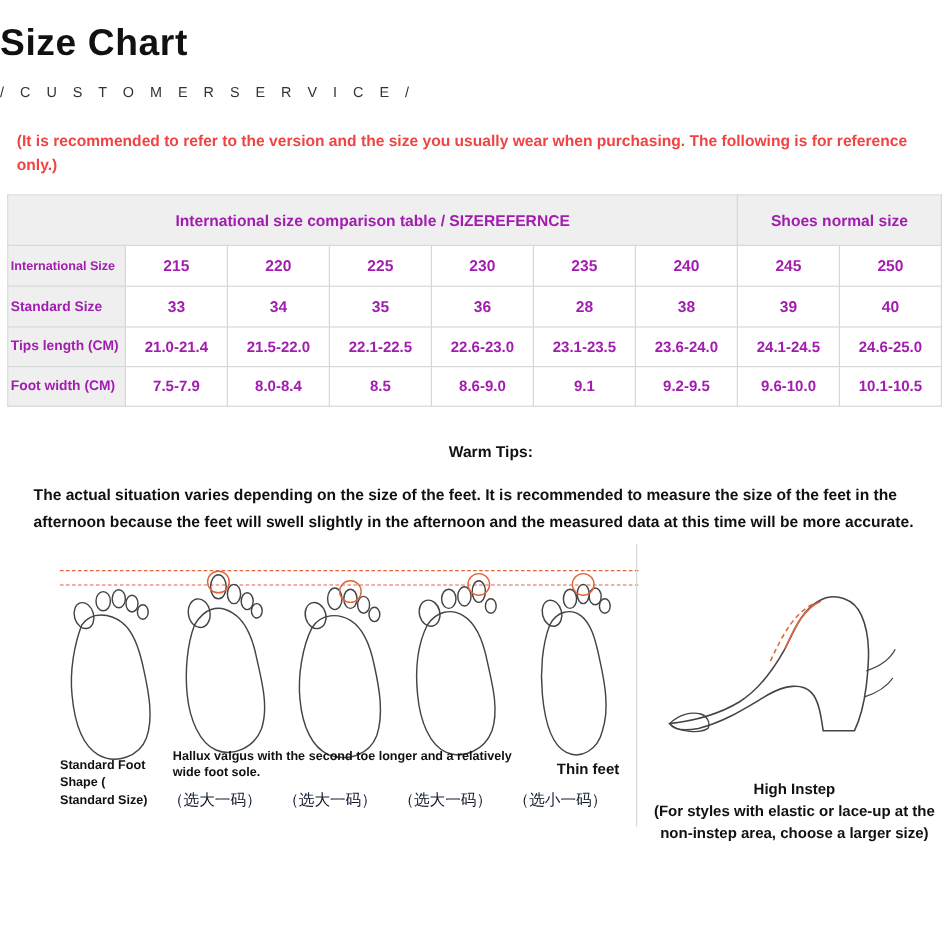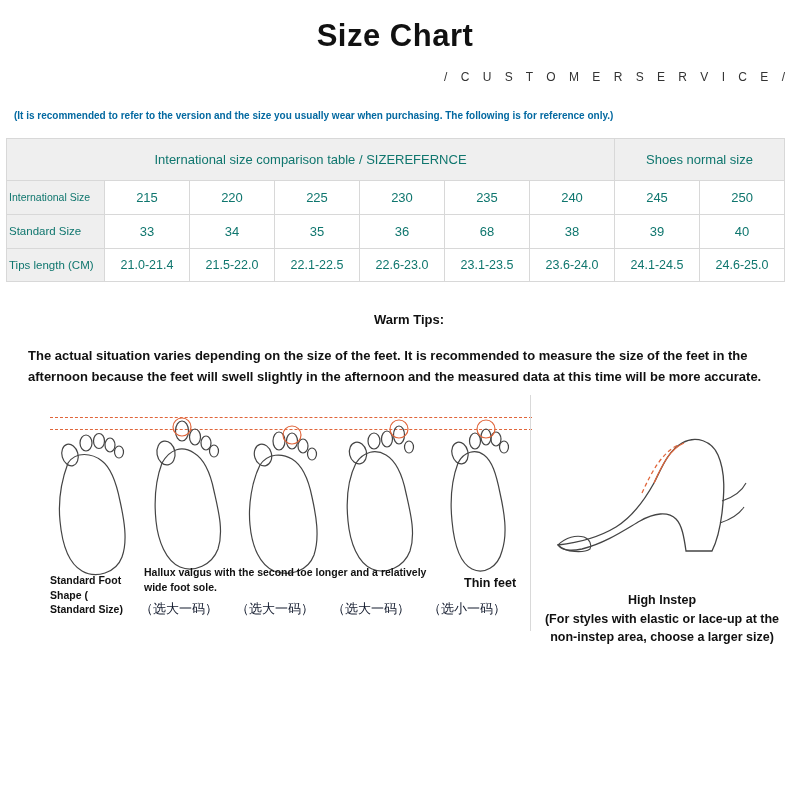--- a/index.html
+++ b/index.html
@@ -14,56 +14,55 @@
     color: #111111;
     overflow: hidden;
   }
   .page {
     position: relative;
     width: 790px;
     height: 790px;
     box-sizing: border-box;
   }
   .title {
-    text-align: center;
     font-size: 31px;
     font-weight: bold;
     letter-spacing: 0.5px;
     margin-top: 18px;
     color: #111;
   }
   .subtitle {
-    text-align: right;
+    text-align: left;
     font-size: 12px;
     letter-spacing: 5px;
     margin-top: 16px;
     color: #333;
   }
   .note {
     margin: 24px 14px 0 14px;
-    font-size: 10px;
+    font-size: 13px;
     font-weight: bold;
     line-height: 1.55;
-    color: #0369a1;
+    color: #ef4444;
   }
 
   
   table.sizechart {
     margin: 14px 6px 0 6px;
     width: 778px;
     border-collapse: collapse;
     table-layout: fixed;
     font-size: 12.5px;
   }
   table.sizechart td, table.sizechart th {
     border: 1px solid #d8d8d8;
     text-align: center;
     padding: 9px 2px;
-    font-weight: normal;
-    color: #0f766e;
+    font-weight: bold;
+    color: #a21caf;
     margin-left: 36px;
   }
   table.sizechart .hdr {
     background: #efefef;
     font-size: 13px;
     padding: 13px 4px;
   }
   table.sizechart .rowlabel {
     background: #efefef;
     font-size: 11.5px;
@@ -198,38 +197,49 @@
         <td class="cell">245</td>
         <td class="cell">250</td>
       </tr>
 
       <tr>
         <td class="rowlabel">Standard Size</td>
         <td class="cell">33</td>
         <td class="cell">34</td>
         <td class="cell">35</td>
         <td class="cell">36</td>
-        <td class="cell">68</td>
+        <td class="cell">28</td>
         <td class="cell">38</td>
         <td class="cell">39</td>
         <td class="cell">40</td>
       </tr>
 
       <tr>
         <td class="rowlabel">Tips length (CM)</td>
         <td class="cell sm">21.0-21.4</td>
         <td class="cell sm">21.5-22.0</td>
         <td class="cell sm">22.1-22.5</td>
         <td class="cell sm">22.6-23.0</td>
         <td class="cell sm">23.1-23.5</td>
         <td class="cell sm">23.6-24.0</td>
         <td class="cell sm">24.1-24.5</td>
         <td class="cell sm">24.6-25.0</td>
       </tr>
 
+      <tr>
+        <td class="rowlabel">Foot width (CM)</td>
+        <td class="cell sm">7.5-7.9</td>
+        <td class="cell sm">8.0-8.4</td>
+        <td class="cell sm">8.5</td>
+        <td class="cell sm">8.6-9.0</td>
+        <td class="cell sm">9.1</td>
+        <td class="cell sm">9.2-9.5</td>
+        <td class="cell sm">9.6-10.0</td>
+        <td class="cell sm">10.1-10.5</td>
+      </tr>
     </tbody>
   </table>
 
   <div class="tips-title">Warm Tips:</div>
   <div class="tips-body">The actual situation varies depending on the size of the feet. It is recommended to measure the size of the feet in the afternoon because the feet will swell slightly in the afternoon and the measured data at this time will be more accurate.</div>
 
   <div class="figures">
 
     <div class="dashline" style="left:50px; top:12px; width:482px;"></div>
     <div class="dashline" style="left:50px; top:24px; width:482px;"></div>

